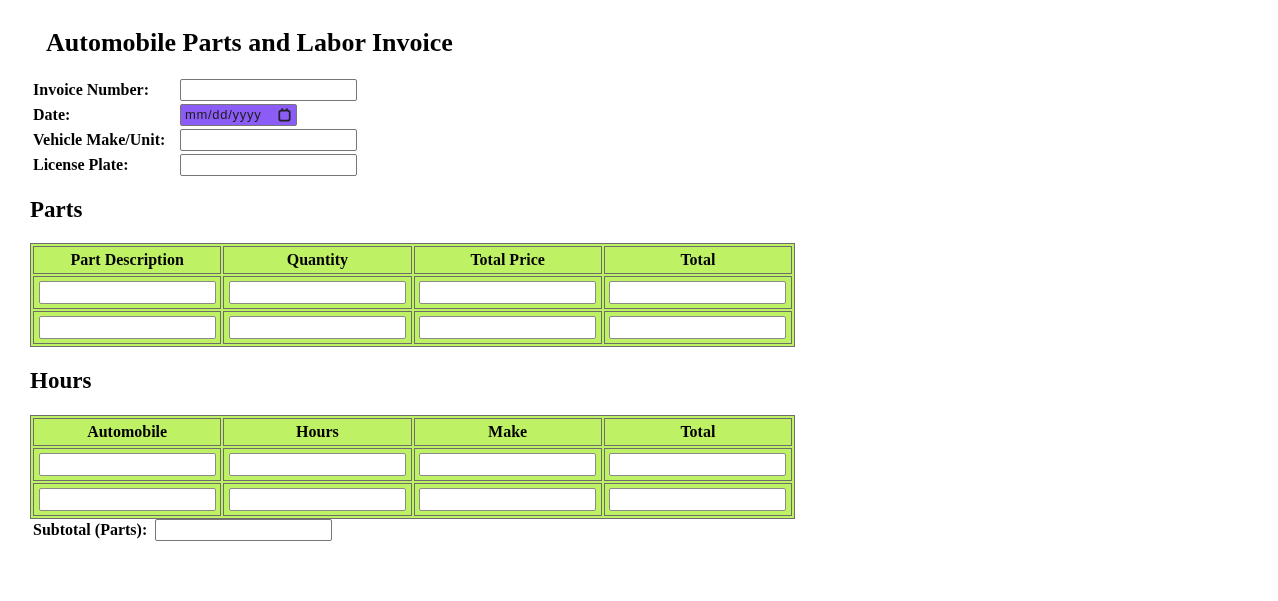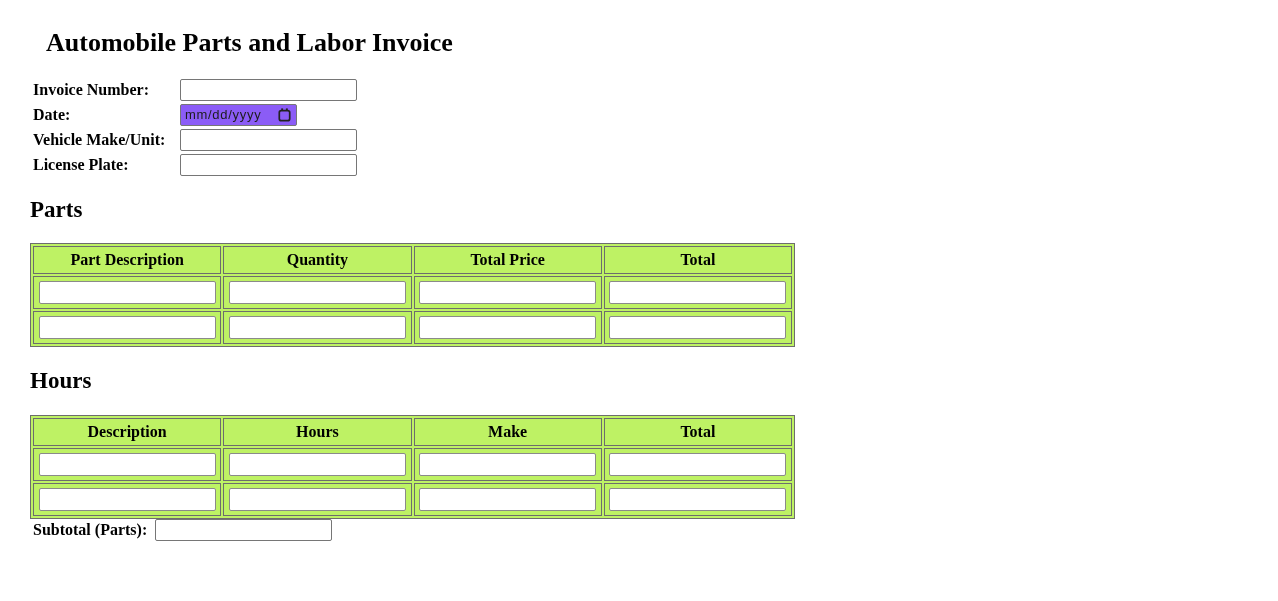--- a/index.html
+++ b/index.html
@@ -167,21 +167,21 @@
         <td><input type="text" class="cell-input" value="" style=""></td>
       </tr>
     </tbody>
   </table>
 
   <h3 class="section-heading">Hours</h3>
 
   <table class="grid">
     <thead>
       <tr>
-        <th>Description</th>
+        <th>Automobile</th>
         <th>Hours</th>
         <th>Make</th>
         <th>Total</th>
       </tr>
     </thead>
     <tbody>
       <tr>
         <td><input type="text" class="cell-input" value="" style=""></td>
         <td><input type="text" class="cell-input" value="" style=""></td>
         <td><input type="text" class="cell-input" value="" style=""></td>

